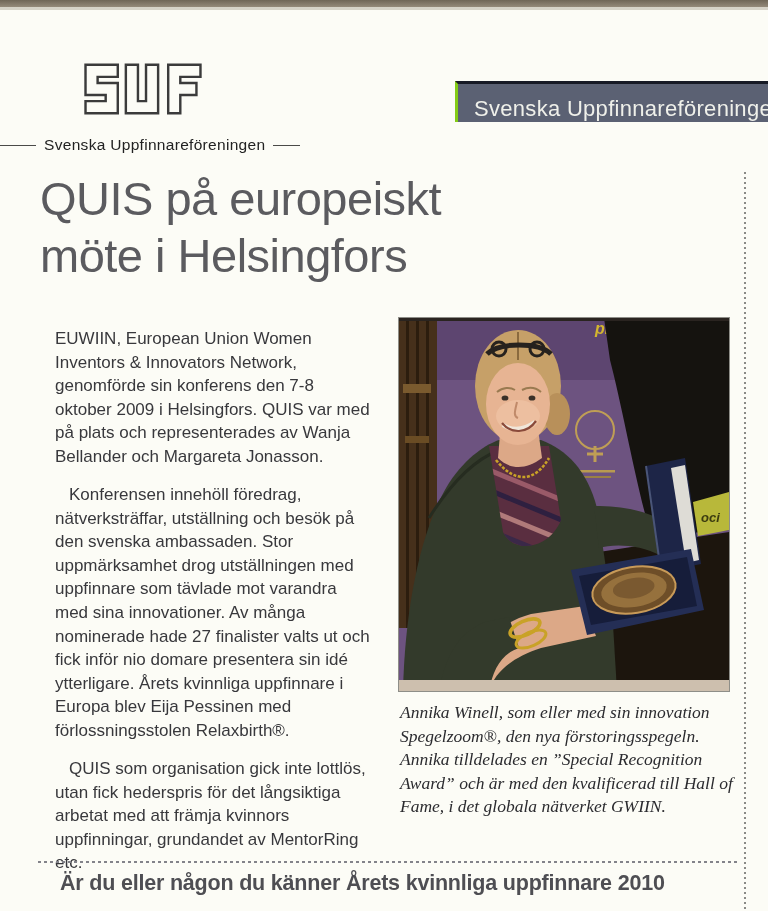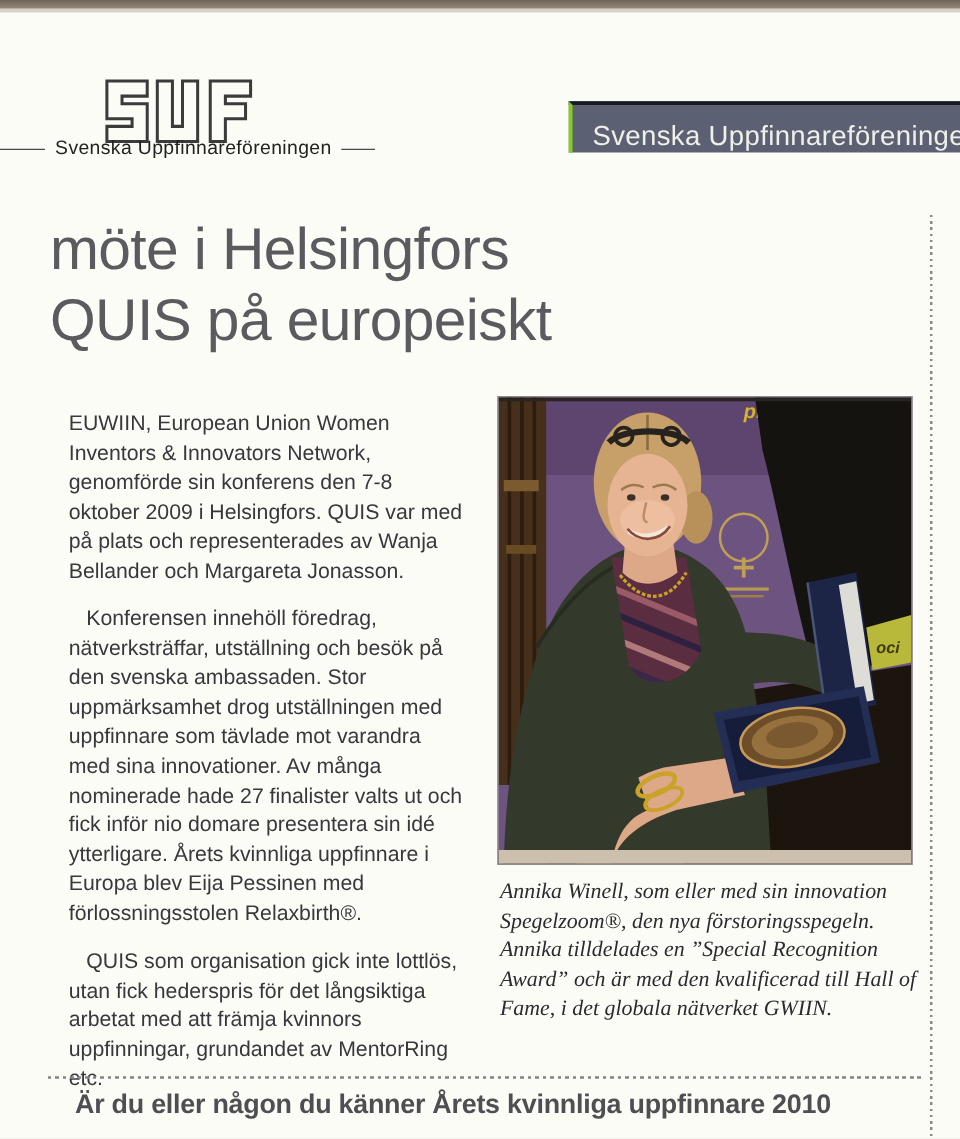--- a/index.html
+++ b/index.html
@@ -4,21 +4,21 @@
 <style>
   html,body{margin:0;padding:0;background:#e8e6e0;}
   #page{position:relative;width:768px;height:911px;background:#fcfcf6;overflow:hidden;
         font-family:"Liberation Sans",sans-serif;margin:0 auto;}
   
   .scan-top{position:absolute;left:0;top:0;width:768px;height:7px;
             background:linear-gradient(to bottom,#6f6557,#94897a);}
   .scan-top2{position:absolute;left:0;top:7px;width:768px;height:3px;background:#d6d2c8;}
   
   .logo-svg{position:absolute;left:84px;top:62px;}
-  .logo-caption-row{position:absolute;left:0;top:110px;width:300px;display:flex;align-items:center;}
+  .logo-caption-row{position:absolute;left:0;top:136px;width:300px;display:flex;align-items:center;}
   .rule{border-top:1.6px solid #4a4a48;height:0;}
   .rule-l{width:46px;}
   .rule-r{width:34px;}
   .logo-name{flex:0 0 auto;padding:0 8px;font-size:15.5px;letter-spacing:.3px;color:#222;
              white-space:nowrap;}
   .banner{position:absolute;left:417px;top:81px;width:351px;height:41px;box-sizing:border-box;
           background:#5b6173;border-top:3px solid #171a25;border-left:3px solid #84cc16;
           display:flex;align-items:flex-end;margin-left:38px;}
   .banner span{color:#eff0ea;font-size:22px;padding-left:16px;letter-spacing:.3px;white-space:nowrap;}
   
@@ -68,22 +68,22 @@
     <div class="rule rule-l"></div>
     <div class="logo-name">Svenska Uppfinnareföreningen</div>
     <div class="rule rule-r"></div>
   </div>
 
   <div class="banner">
     <span>Svenska Uppfinnareföreningen –</span>
   </div>
 
   <div class="title">
+    <div>QUIS på europeiskt</div>
     <div>möte i Helsingfors</div>
-    <div>QUIS på europeiskt</div>
   </div>
 
   <div class="body-col">
     <p>EUWIIN, European Union Women Inventors &amp; Innovators Network, genomförde sin konferens den 7-8 oktober 2009 i Helsingfors. QUIS var med på plats och representerades av Wanja Bellander och Margareta Jonasson.</p>
     <p class="indent">Konferensen innehöll föredrag, nätverksträffar, utställning och besök på den svenska ambassaden. Stor uppmärksamhet drog utställningen med uppfinnare som tävlade mot varandra med sina innovationer. Av många nominerade hade 27 finalister valts ut och fick inför nio domare presentera sin idé ytterligare. Årets kvinnliga uppfinnare i Europa blev Eija Pessinen med förlossningsstolen Relaxbirth®.</p>
     <p class="indent">QUIS som organisation gick inte lottlös, utan fick hederspris för det långsiktiga arbetat med att främja kvinnors uppfinningar, grundandet av MentorRing etc.</p>
   </div>
 
   <div class="photo">
     <svg width="330" height="373" viewBox="0 0 330 373">

